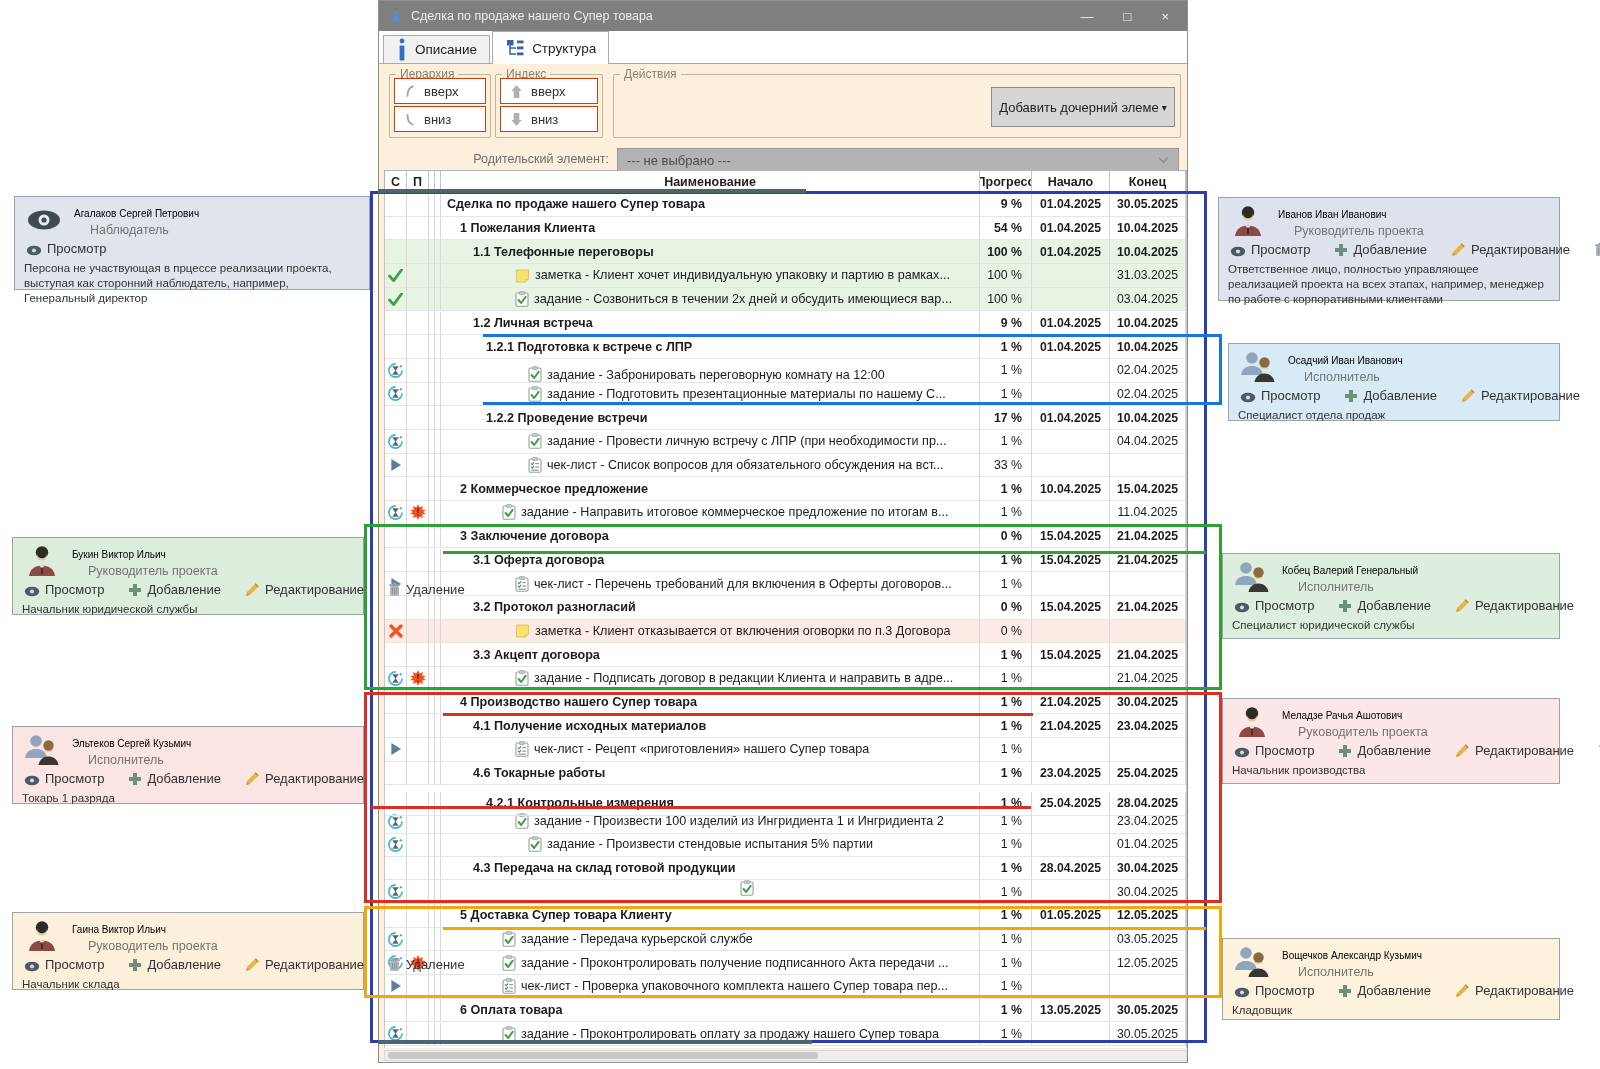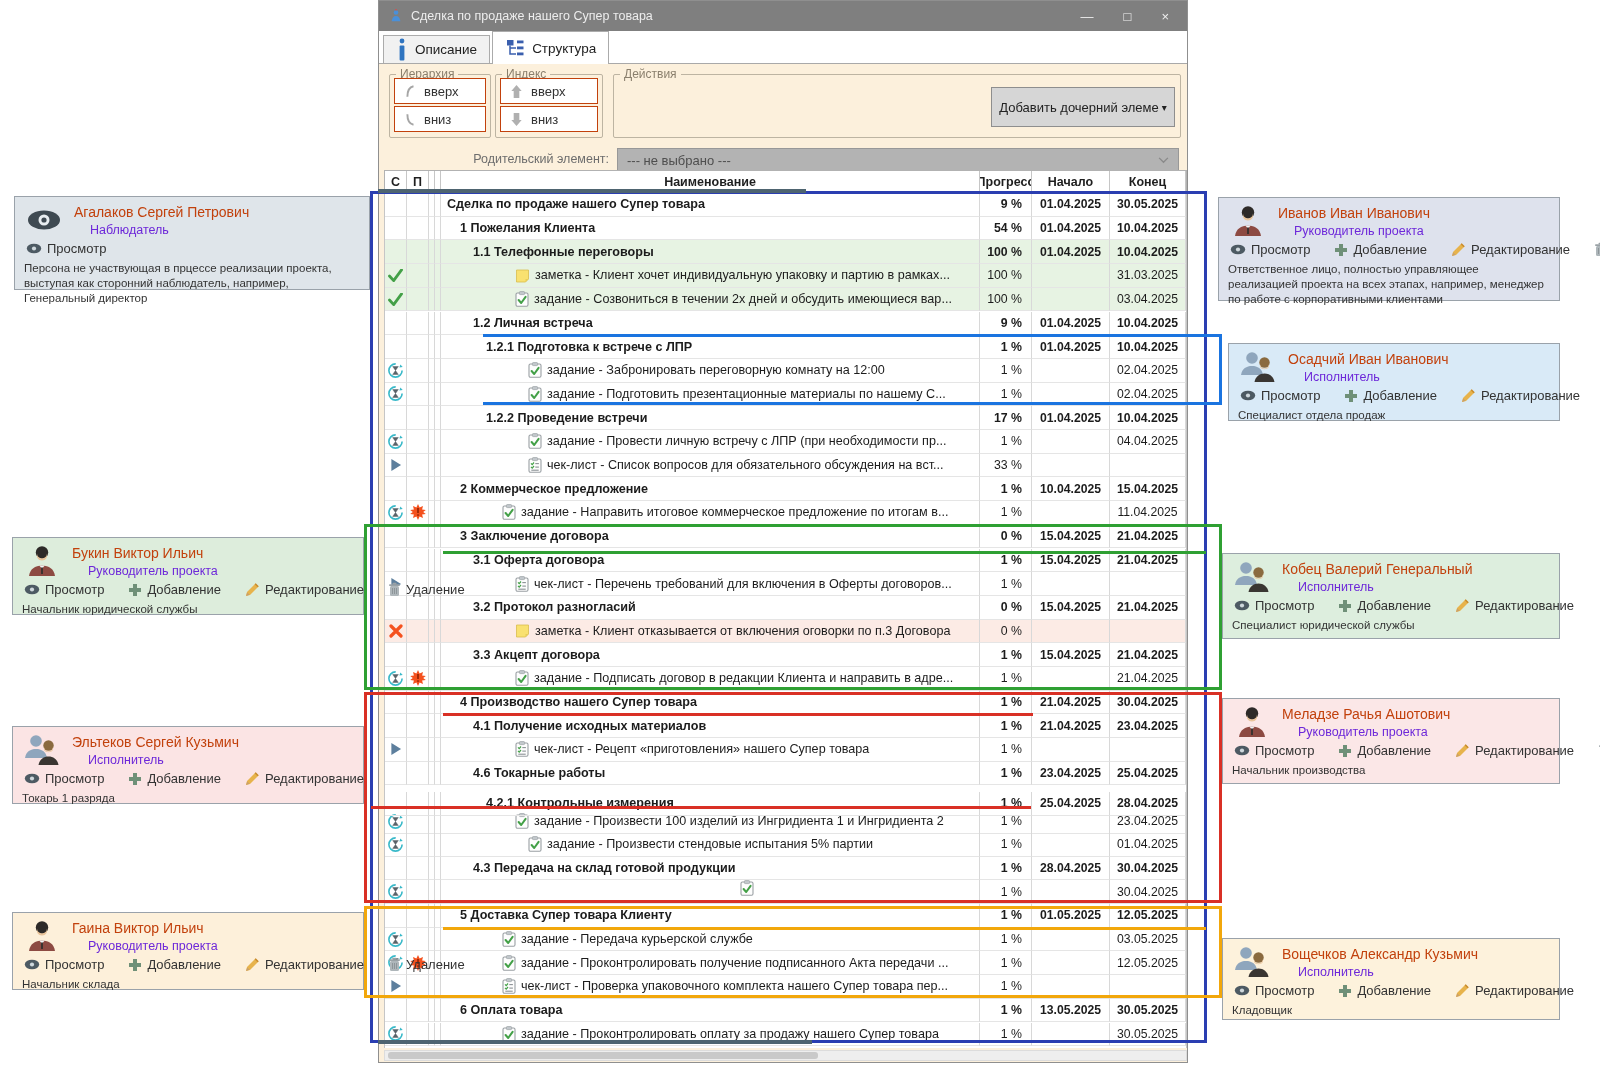--- a/index.html
+++ b/index.html
@@ -61,24 +61,24 @@
   .row-icn{display:flex;align-items:center;flex:none}
 
   .hscroll{position:absolute;left:5px;top:1049px;width:803px;height:11px;background:#eeeeee;
            border:1px solid #dcdcdc;box-sizing:border-box}
   .hthumb{position:absolute;left:3px;top:1px;width:430px;height:7px;background:#c9c9c9;border-radius:3px;cursor:pointer}
 
   
   .person-card{position:absolute;border:1px solid #9aa2aa;box-sizing:border-box;padding:6px 9px;z-index:20}
   .pc-head{display:flex;gap:10px;align-items:flex-start}
   .pc-avatar{width:40px;min-height:34px;display:flex;align-items:center;justify-content:center;flex:none}
-  .pc-name{font-size:14px;color:#c2410c;cursor:pointer;white-space:nowrap}
-  .pc-role{font-size:12.5px;color:#6d28d9;margin:2px 0 0 16px;white-space:nowrap}
+  .pc-name{font-size:10px;color:#000000;cursor:pointer;white-space:nowrap}
+  .pc-role{font-size:12.5px;color:#737373;margin:2px 0 0 16px;white-space:nowrap}
   .pc-actions{display:flex;gap:24px;margin-top:4px;align-items:center;margin-left:2px}
-  .pc-action{display:flex;align-items:center;gap:5px;font-size:13px;color:#333;cursor:pointer;white-space:nowrap}
+  .pc-action{display:flex;align-items:flex-end;gap:5px;font-size:13px;color:#333;cursor:pointer;white-space:nowrap}
   .pc-desc{margin-top:5px;font-size:11.5px;color:#333;line-height:1.32}
 
   
   .annot{position:absolute;pointer-events:none;z-index:30;box-sizing:border-box}
 </style>
 </head>
 <body>
 
 <div class="app-window">
 
@@ -307,21 +307,21 @@
             <svg width="17" height="17" viewBox="0 0 18 18">
               <circle cx="9" cy="9" r="7" fill="none" stroke="#39b9c9" stroke-width="1.7" stroke-dasharray="33 11"></circle>
               <path d="M14.2 2.6l2.4 2.6-3.5.7z" fill="#39b9c9"></path>
               <path d="M6 4.8h6L9 9zM6 13.2h6L9 9z" fill="#5a6268" stroke="#5a6268" stroke-width="0.5" stroke-linejoin="round"></path>
             </svg>
           </span>
         </div>
         <div class="gcell c-flag"></div>
         <div class="gcell"></div>
         <div class="gcell"></div>
-        <div class="gcell c-name" style="padding-left: 87px;">
+        <div class="gcell c-name" style="padding-left: 87px; align-items: flex-end;">
           <span class="row-icn">
             <svg width="14" height="16" viewBox="0 0 14 16">
               <rect x="1" y="2" width="12" height="13.2" rx="1.4" fill="#fdfdfd" stroke="#9aa0a4" stroke-width="1.1"></rect>
               <rect x="4.4" y="0.6" width="5.2" height="3" rx="0.8" fill="#c3c9cd" stroke="#9aa0a4" stroke-width="0.7"></rect>
               <path d="M3.6 9l2.6 3L10.6 5.8" stroke="#43a047" stroke-width="2" fill="none" stroke-linecap="round" stroke-linejoin="round"></path>
             </svg>
           </span>
           <span>задание - Забронировать переговорную комнату на 12:00</span>
         </div>
         <div class="gcell c-prog">1 %</div>

